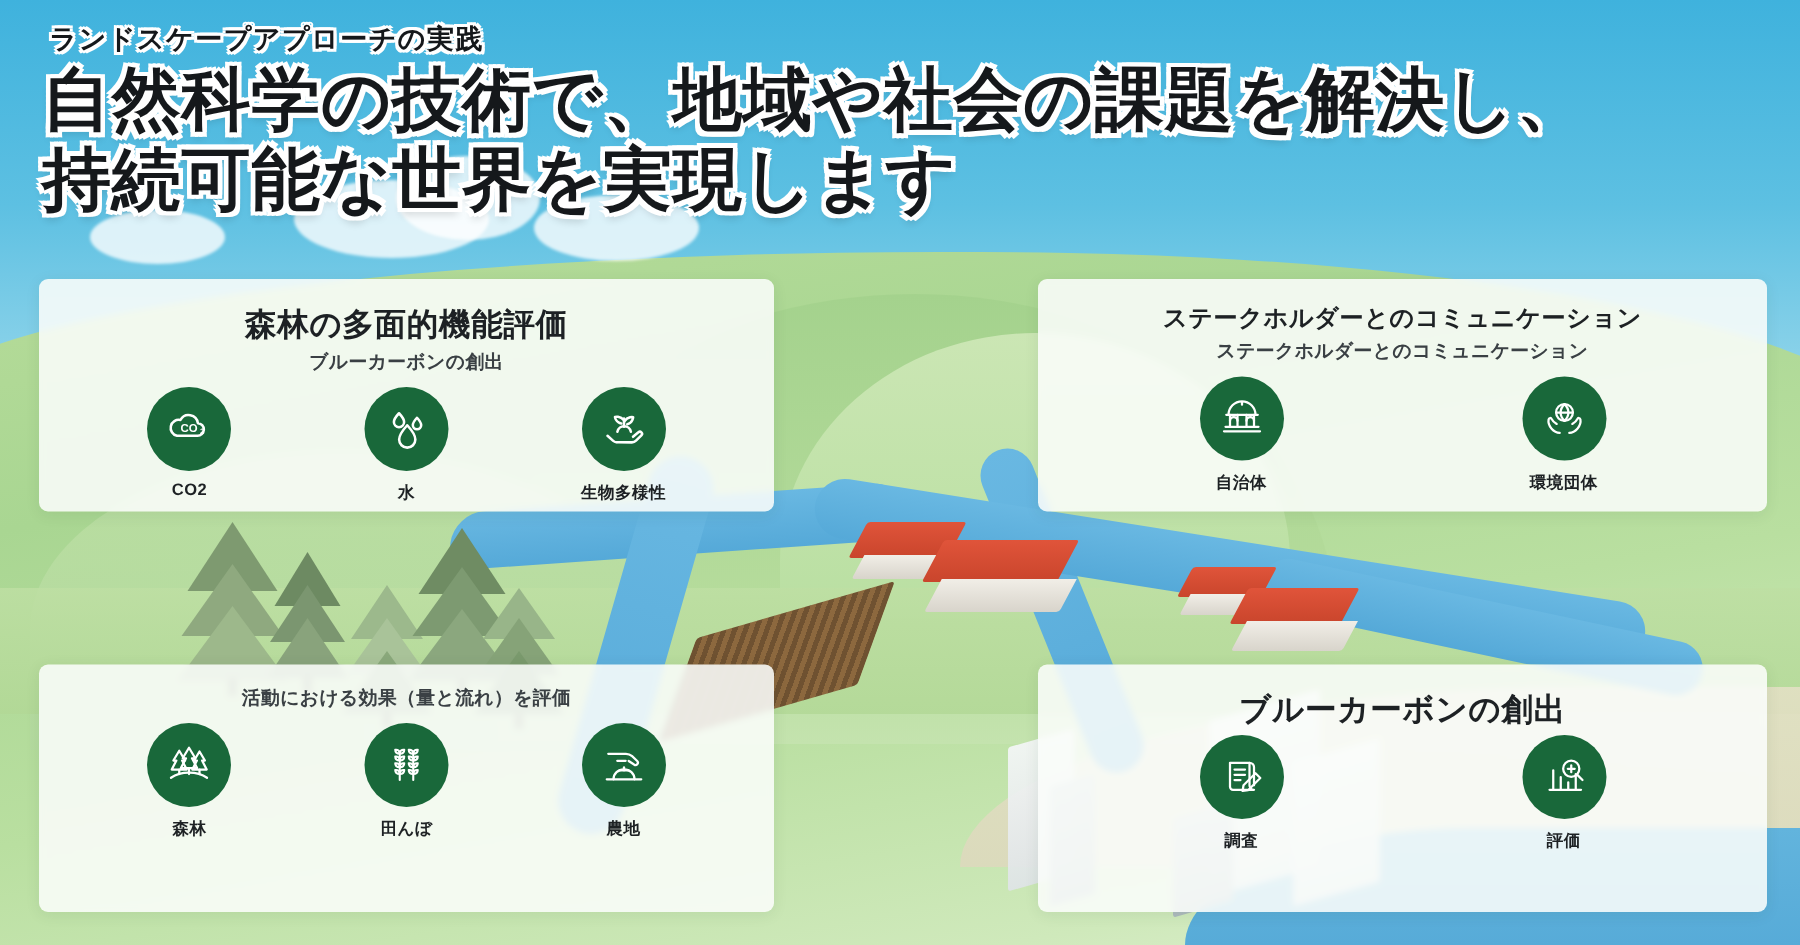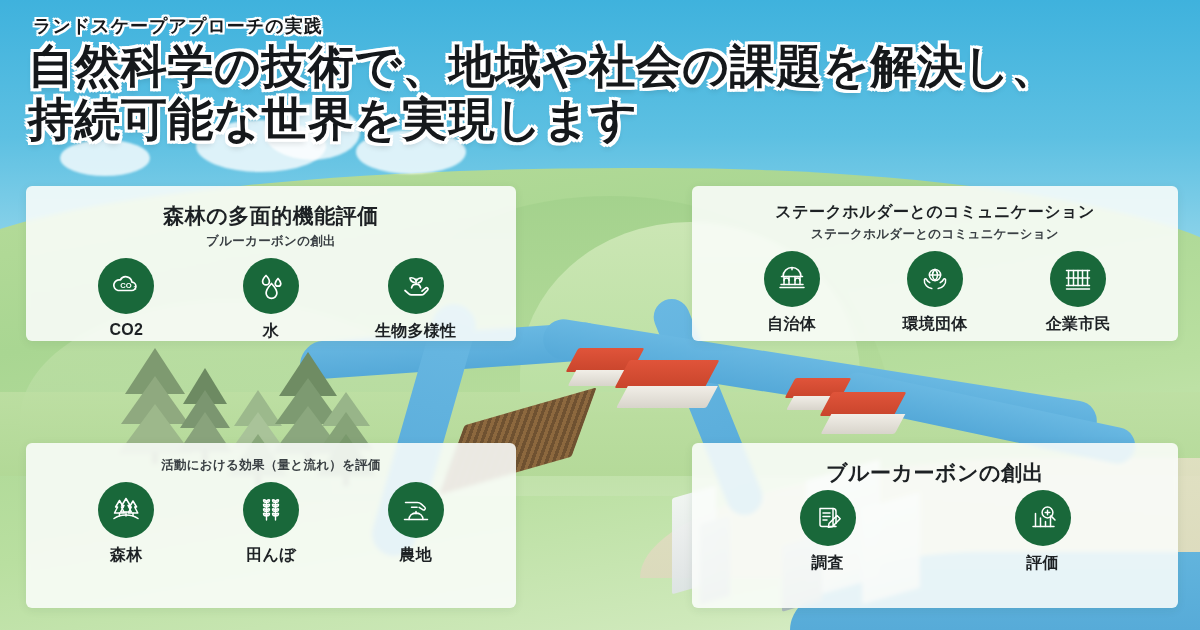--- a/index.html
+++ b/index.html
@@ -275,21 +275,21 @@
     width: 56px; height: 56px;
     border-radius: 50%;
     background: #19683a;
     display: flex;
     align-items: center;
     justify-content: center;
   }
   .icon-circle svg { display: block; }
   .icon-label {
     margin-top: 7px;
-    font-size: 16px;
+    font-size: 11px;
     font-weight: 700;
     color: #1d2124;
     letter-spacing: .3px;
     white-space: nowrap;
   }
 </style>
 </head>
 <body>
 
 <div id="stage">
@@ -448,33 +448,20 @@
             <circle cx="17" cy="13" r="5.6"></circle>
             <path d="M11.4 13h11.2"></path>
             <path d="M17 7.4c1.7 1.7 2.6 3.6 2.6 5.6s-.9 3.9-2.6 5.6c-1.7-1.7-2.6-3.6-2.6-5.6S15.3 9.1 17 7.4z"></path>
             <path d="M11.8 20.6c-1.6-.9-2.8-2-3.3-3.2-.5-1.1-1.9-.9-2.1.2-.3 1.6.3 4.2 2 6.2 1.5 1.7 3.4 2.7 5.4 2.8"></path>
             <path d="M22.2 20.6c1.6-.9 2.8-2 3.3-3.2.5-1.1 1.9-.9 2.1.2.3 1.6-.3 4.2-2 6.2-1.5 1.7-3.4 2.7-5.4 2.8"></path>
           </svg>
         </div>
         <div class="icon-label">環境団体</div>
       </div>
 
-      <div class="icon-item">
-        <div class="icon-circle">
-          <svg width="34" height="34" viewBox="0 0 34 34" fill="none" stroke="#fff" stroke-width="1.5" stroke-linecap="round" stroke-linejoin="round">
-            <path d="M5.5 8.5h23M5.5 16h23M5.5 23.5h23M5.5 27h23"></path>
-            <path d="M7.5 8.5v7M7.5 16v7.5"></path>
-            <path d="M12.5 8.5v7M12.5 16v7.5"></path>
-            <path d="M17 8.5v7M17 16v7.5"></path>
-            <path d="M21.5 8.5v7M21.5 16v7.5"></path>
-            <path d="M26.5 8.5v7M26.5 16v7.5"></path>
-          </svg>
-        </div>
-        <div class="icon-label">企業市民</div>
-      </div>
 
     </div>
   </div>
 
   <div class="card card-bl">
     <div class="card-sub">活動における効果（量と流れ）を評価</div>
     <div class="icon-row">
 
       <div class="icon-item">
         <div class="icon-circle">

